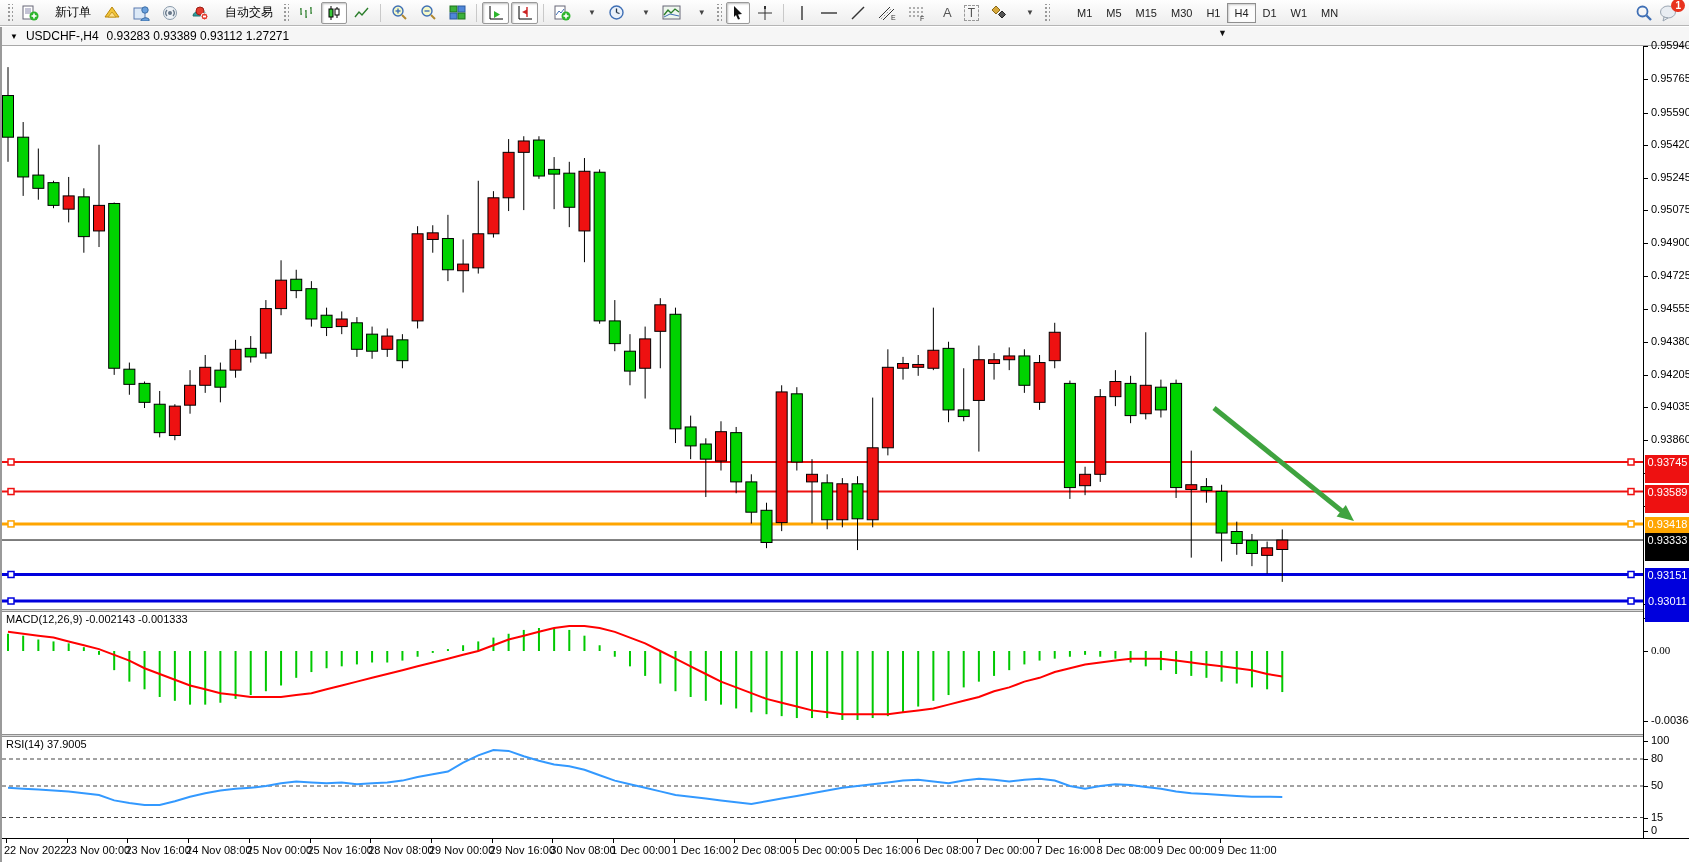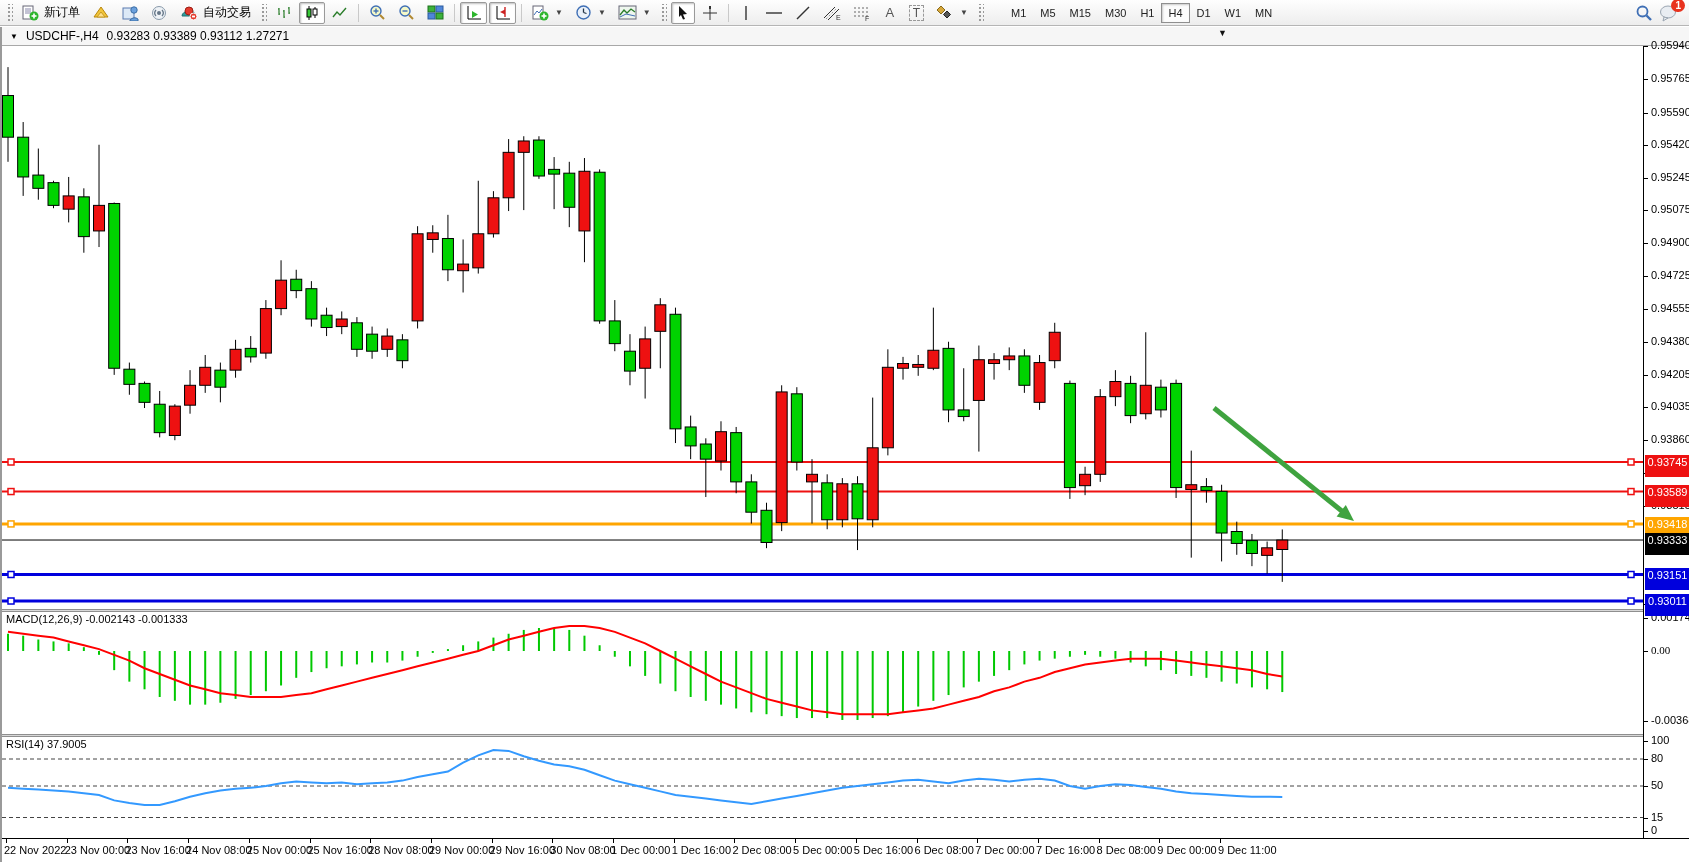--- a/index.html
+++ b/index.html
@@ -8,22 +8,22 @@
   #stage { position:relative; width:1689px; height:862px; background:#fff; }
 
   
   #toolbar { position:absolute; left:0; top:0; width:1689px; height:26px;
     background:linear-gradient(#fefefe,#ededed); border-bottom:1px solid #b5b5b5;
     display:flex; align-items:center; padding:0 4px; gap:2px; }
   .grip { width:7px; height:18px; margin:0 2px;
     background-image:radial-gradient(circle, #9a9a9a 1px, transparent 1.2px);
     background-size:4px 4px; background-position:1px 2px; }
   .sep { width:1px; height:18px; background:#c9c9c9; margin:0 3px; }
-  .tbtn { height:22px; min-width:24px; display:flex; align-items:center; justify-content:center;
-    gap:5px; padding:0 4px; border:1px solid transparent; border-radius:2px; cursor:default; }
+  .tbtn { height:22px; min-width:24px; display:flex; align-items:center; justify-content:flex-end;
+    gap:16px; padding:0 4px; border:1px solid transparent; border-radius:2px; cursor:default; }
   .tbtn.active { background:#fff; border:1px solid #9a9a9a; box-shadow:inset 1px 1px 2px rgba(0,0,0,.25); }
   .tbtn .lbl { font-size:12px; white-space:nowrap; }
   .caret { font-size:8px; color:#444; margin-left:1px; }
   .tf { font-size:11px; color:#222; padding:0 6px; height:20px; display:flex; align-items:center;
     border:1px solid transparent; }
   .tf.active { background:#fcfcfc; border:1px solid #8f8f8f; box-shadow:inset 1px 1px 2px rgba(0,0,0,.2); }
   #tb-right { margin-left:auto; display:flex; align-items:center; gap:6px; padding-right:6px; }
   .badge { position:absolute; right:-6px; top:-5px; background:#e8321e; color:#fff; font-size:10px;
     font-weight:bold; border-radius:8px; padding:0 4px; height:13px; line-height:13px; }
 
@@ -40,21 +40,21 @@
     border-top:1px solid #8f8f8f; border-bottom:1px solid #8f8f8f; }
 
   svg { display:block; }
   .panel-label { position:absolute; left:4px; font-size:11px; color:#000; z-index:5; }
 
   
   #axis-col { position:absolute; left:1641px; top:19px; width:46px; height:816px;
     border-left:1px solid #000; background:#fff; }
   .tick { position:absolute; left:0; width:4px; height:1px; background:#000; }
   .ticklbl { position:absolute; left:7px; font-size:11px; color:#000; white-space:nowrap; }
-  .plabel { position:absolute; left:1px; width:45px; height:22px; color:#fff; font-size:11px;
+  .plabel { position:absolute; left:1px; width:45px; height:28px; color:#fff; font-size:11px;
     text-align:center; line-height:14px; z-index:6; }
 
   
   #time-axis { position:absolute; left:0; top:811px; width:1687px; height:40px;
     border-top:1px solid #000; background:#fff; }
   .tlabel { position:absolute; top:5px; font-size:11px; white-space:nowrap; color:#000; }
   .ttick { position:absolute; top:0; width:1px; height:4px; background:#000; }
 </style>
 </head>
 <body>

